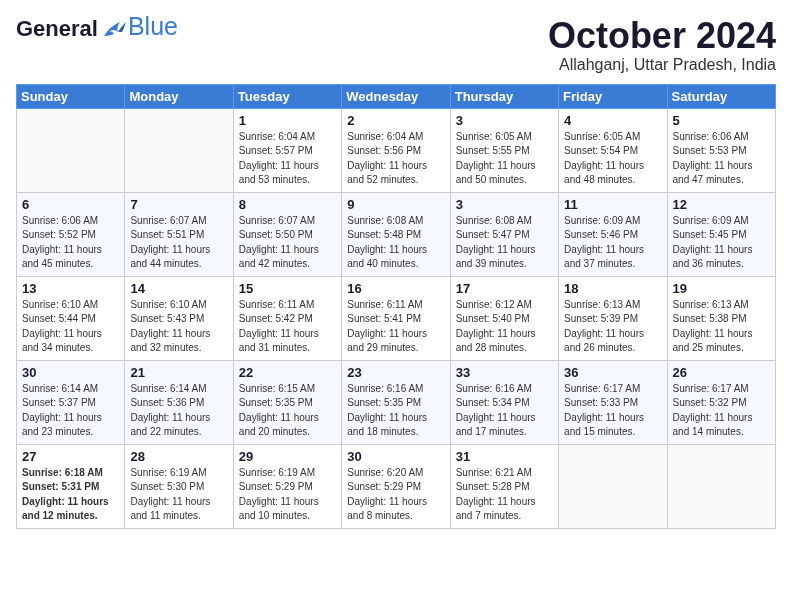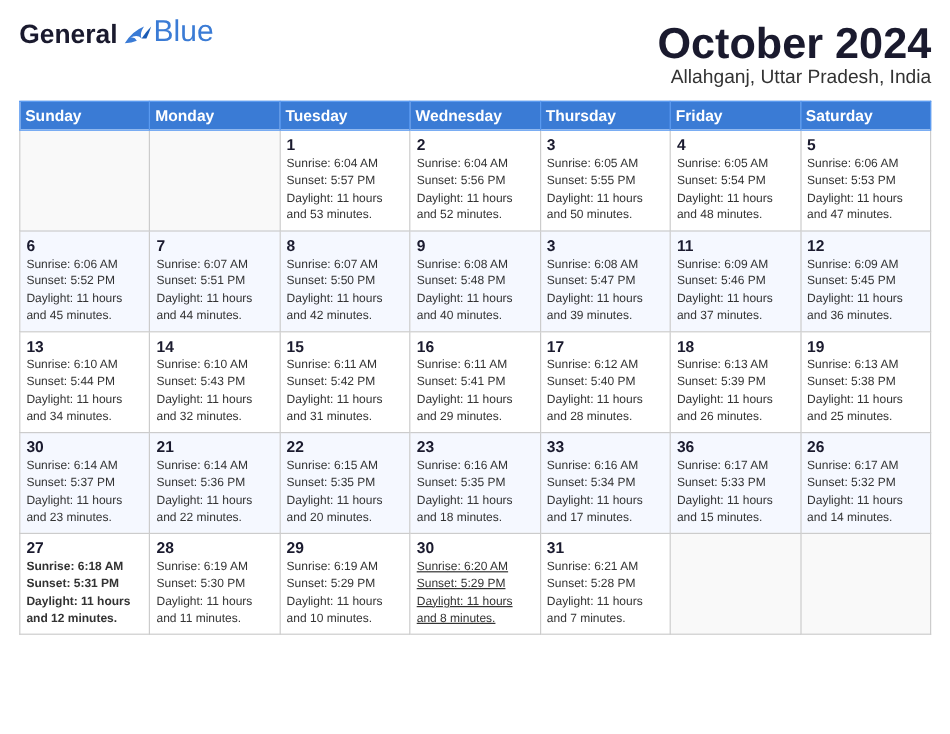--- a/index.html
+++ b/index.html
@@ -295,21 +295,21 @@
 Daylight: 11 hours and 11 minutes.</div>
         </td>
         <td>
           <span class="day-num">29</span>
           <div class="day-info" style="white-space: pre-line;">Sunrise: 6:19 AM
 Sunset: 5:29 PM
 Daylight: 11 hours and 10 minutes.</div>
         </td>
         <td>
           <span class="day-num">30</span>
-          <div class="day-info" style="white-space: pre-line; text-decoration: underline;">Sunrise: 6:20 AM
+          <div class="day-info" style="white-space: pre-line;">Sunrise: 6:20 AM
 Sunset: 5:29 PM
 Daylight: 11 hours and 8 minutes.</div>
         </td>
         <td>
           <span class="day-num">31</span>
           <div class="day-info" style="white-space: pre-line;">Sunrise: 6:21 AM
 Sunset: 5:28 PM
 Daylight: 11 hours and 7 minutes.</div>
         </td>
         <td class="empty"></td>

